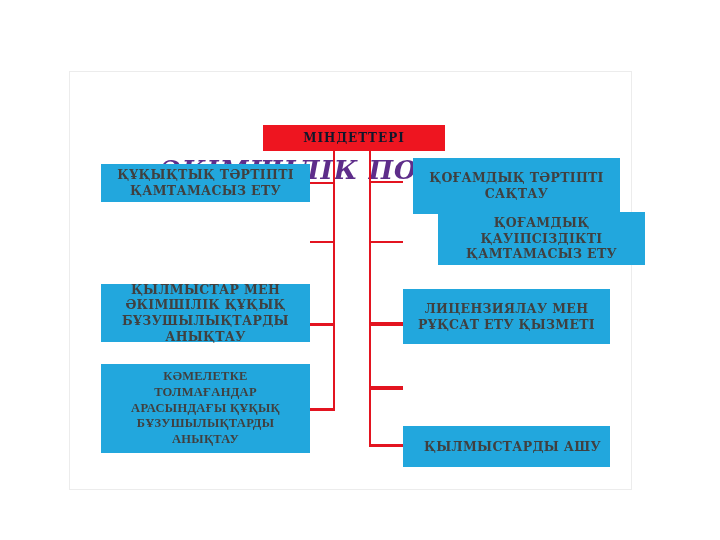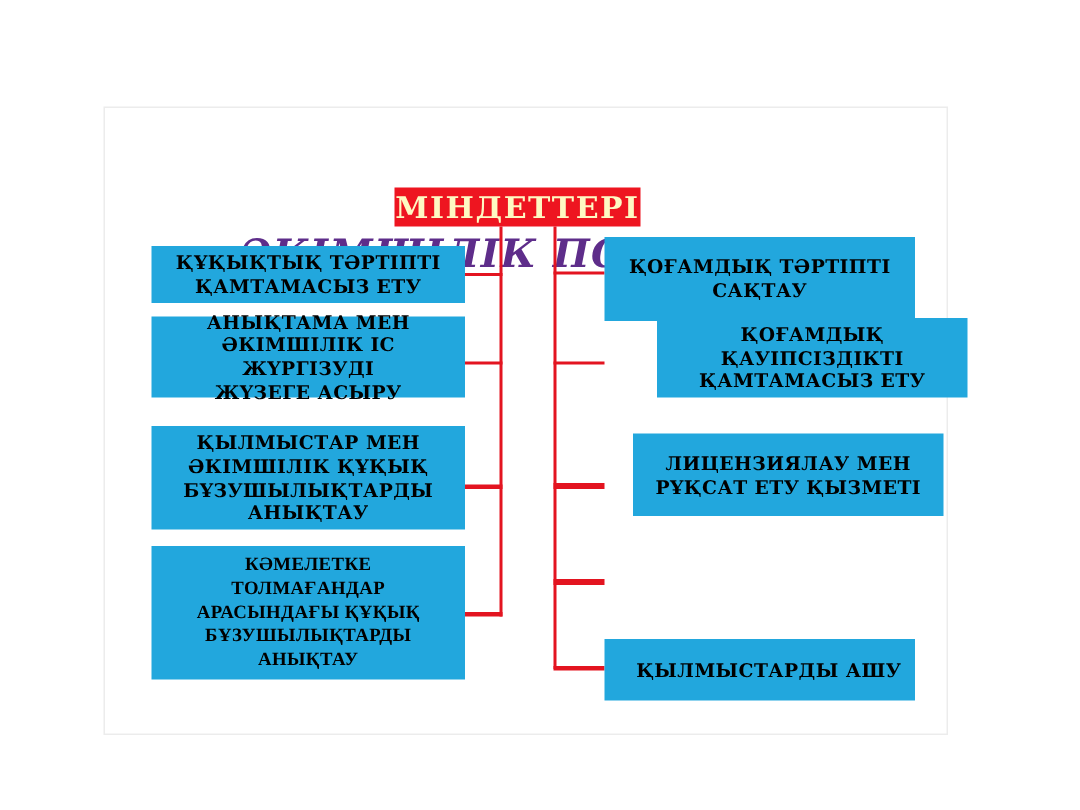--- a/index.html
+++ b/index.html
@@ -26,33 +26,33 @@
     font-weight: bold;
     font-style: italic;
     letter-spacing: 1px;
     color: #5e2d8a;
     margin: 0;
     line-height: 1.1;
   }
   .root-box {
     position: absolute;
     left: 193px; top: 53px;
-    width: 164px; height: 26px;
+    width: 182px; height: 26px;
     background: #ee1520;
-    color: #fef9c3;
+    color: #0f172a;
     font-weight: bold;
-    font-size: 20px;
+    font-size: 12px;
     letter-spacing: 1px;
     display: flex; align-items: center; justify-content: center;
     text-align: center;
   }
   .task-box {
     position: absolute;
     background: #22a7dd;
-    color: #000000;
+    color: #404040;
     font-weight: bold;
     font-size: 12.5px;
     line-height: 1.25;
     letter-spacing: 0.3px;
     display: flex; align-items: center; justify-content: center;
     text-align: center;
     white-space: pre-line;
     padding: 2px 4px;
     box-sizing: border-box;
   }
@@ -83,35 +83,32 @@
   <div class="connector" style="left:240px; top:336px; width:25px; height:3px;"></div>
 
   <div class="connector" style="left:299px; top:109px; width:34px; height:2px;"></div>
   <div class="connector" style="left:299px; top:169px; width:34px; height:2px;"></div>
   <div class="connector" style="left:299px; top:250px; width:34px; height:4px;"></div>
   <div class="connector" style="left:299px; top:314px; width:34px; height:4px;"></div>
   <div class="connector" style="left:299px; top:372px; width:34px; height:3px;"></div>
 
   <div class="task-box left" style="top:92px; height:38px;">ҚҰҚЫҚТЫҚ ТӘРТІПТІ
 ҚАМТАМАСЫЗ ЕТУ</div>
-  <div class="task-box left" style="top:139px; height:54px;">АНЫҚТАМА МЕН
-ӘКІМШІЛІК ІС ЖҮРГІЗУДІ
-ЖҮЗЕГЕ АСЫРУ</div>
-  <div class="task-box left" style="top:212px; height:69px;">ҚЫЛМЫСТАР МЕН
+  <div class="task-box left" style="top:212px; height:58px;">ҚЫЛМЫСТАР МЕН
 ӘКІМШІЛІК ҚҰҚЫҚ
 БҰЗУШЫЛЫҚТАРДЫ
 АНЫҚТАУ</div>
   <div class="task-box left" style="top:292px; height:89px;font-family:Liberation Serif, serif;">КӘМЕЛЕТКЕ
 ТОЛМАҒАНДАР
 АРАСЫНДАҒЫ ҚҰҚЫҚ
 БҰЗУШЫЛЫҚТАРДЫ
 АНЫҚТАУ</div>
 
-  <div class="task-box right" style="top:86px; height:56px;">ҚОҒАМДЫҚ ТӘРТІПТІ
+  <div class="task-box right" style="top:86px; height:56px;margin-left:10px;">ҚОҒАМДЫҚ ТӘРТІПТІ
 САҚТАУ</div>
   <div class="task-box right" style="top:140px; height:53px;margin-left:35px;">ҚОҒАМДЫҚ
 ҚАУІПСІЗДІКТІ
 ҚАМТАМАСЫЗ ЕТУ</div>
-  <div class="task-box right" style="top:217px; height:55px;margin-left:19px;">ЛИЦЕНЗИЯЛАУ МЕН
+  <div class="task-box right" style="top:217px; height:55px;">ЛИЦЕНЗИЯЛАУ МЕН
 РҰҚСАТ ЕТУ ҚЫЗМЕТІ</div>
   <div class="task-box right" style="top:354px; height:41px;padding-left:16px;">ҚЫЛМЫСТАРДЫ АШУ</div>
 
 </div>
 
 </body></html>

